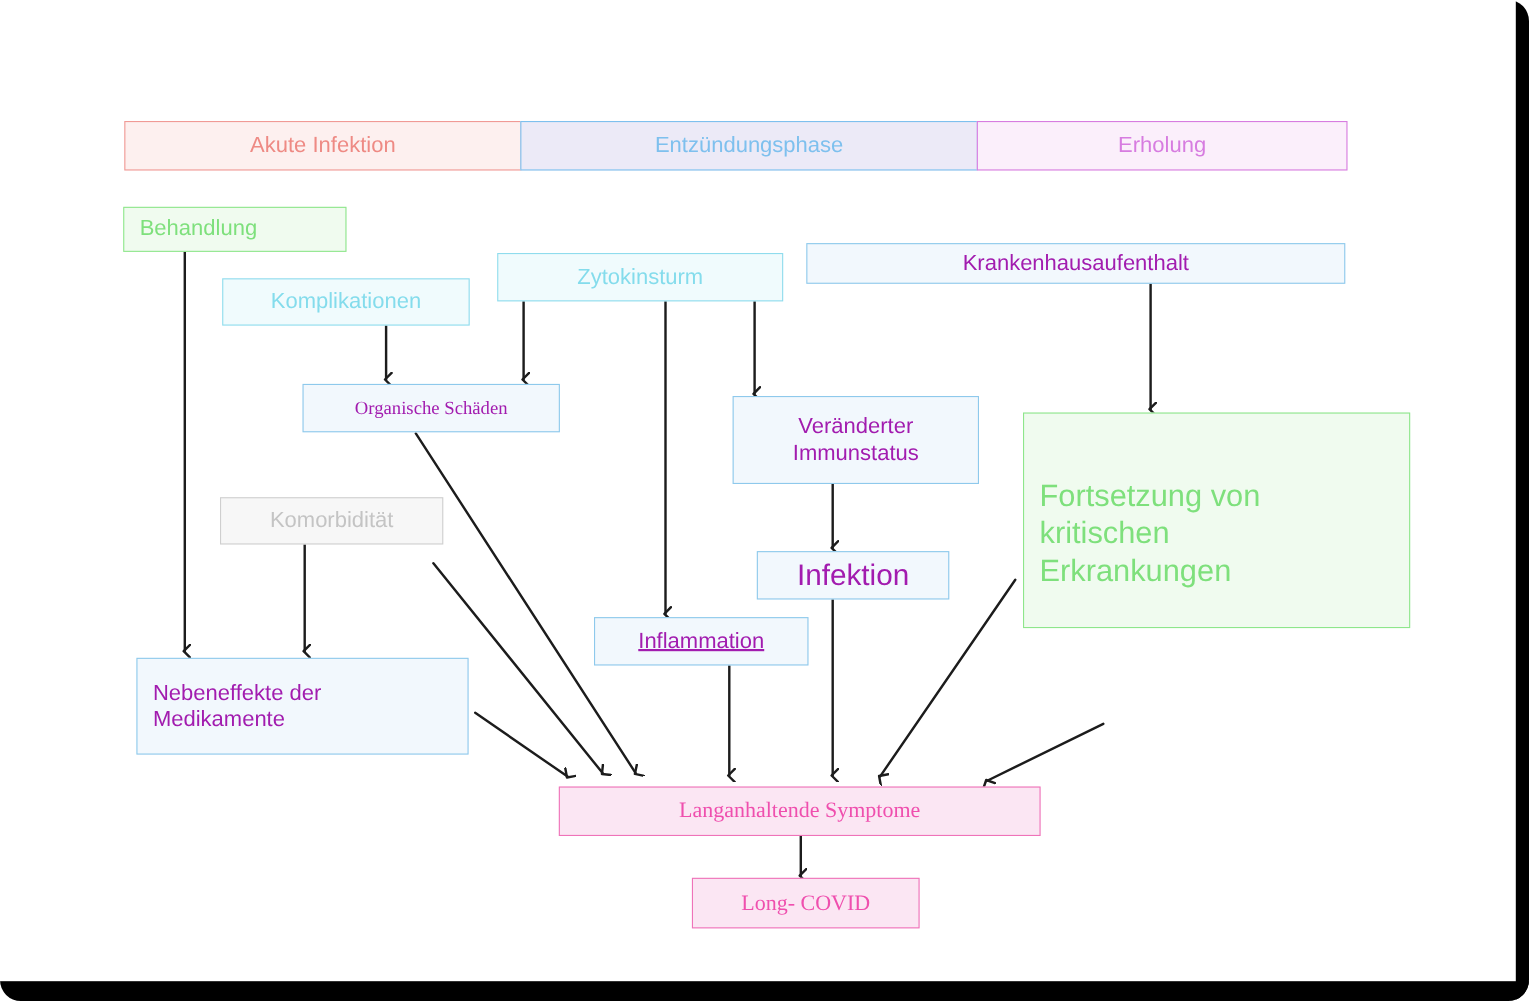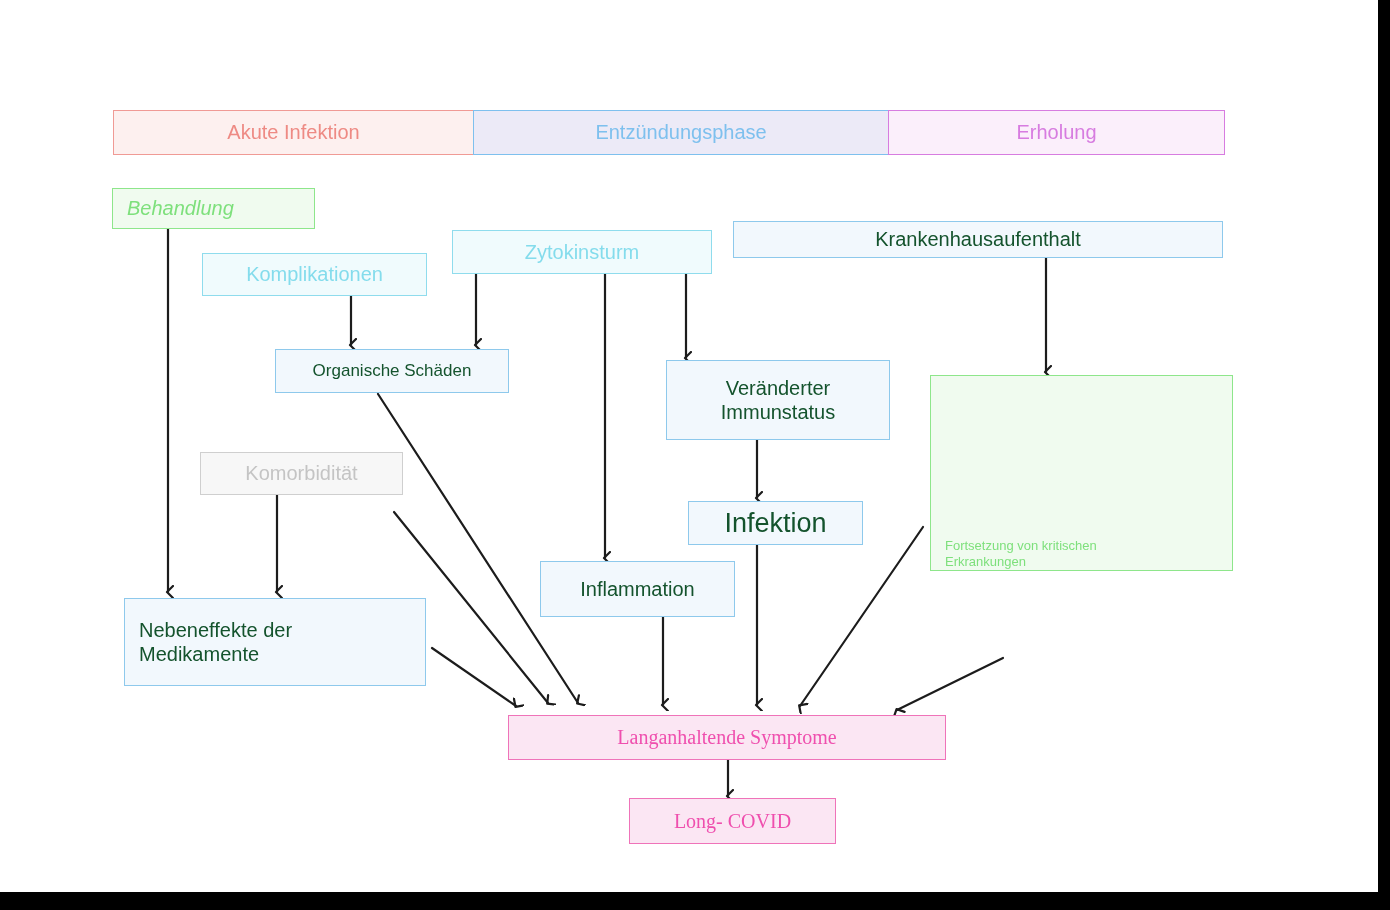--- a/index.html
+++ b/index.html
@@ -7,20 +7,21 @@
     padding: 0;
     background: #ffffff;
   }
   #canvas {
     position: relative;
     width: 1390px;
     height: 910px;
     background: #ffffff;
     font-family: "Liberation Sans", sans-serif;
     overflow: hidden;
+    border-radius: 19px;
   }
   
   .frame-right {
     position: absolute;
     top: 0;
     right: 0;
     width: 12px;
     height: 910px;
     background: #000000;
   }
@@ -72,21 +73,21 @@
   .phase-recovery   { background: #fbeffb; border-color: #d77ce0; color: #d77ce0; }
 
   .n-green {
     background: #f0fbef;
     border-color: #8ee68b;
     color: #7ee07c;
   }
   .n-blue {
     background: #f2f8fd;
     border-color: #8ec9ec;
-    color: #14532d;
+    color: #a21caf;
   }
   .n-cyan {
     background: #f0fbfd;
     border-color: #8fdced;
     color: #84dcec;
   }
   .n-gray {
     background: #f7f7f7;
     border-color: #cfcfcf;
     color: #c4c4c4;
@@ -148,59 +149,59 @@
   <div class="phase phase-acute" style="left:113px; top:110px; width:361px; height:45px;">
     <span>Akute Infektion</span>
   </div>
   <div class="phase phase-inflam" style="left:473px; top:110px; width:416px; height:45px;">
     <span>Entzündungsphase</span>
   </div>
   <div class="phase phase-recovery" style="left:888px; top:110px; width:337px; height:45px;">
     <span>Erholung</span>
   </div>
 
-  <div class="node n-green left" style="left:112px; top:188px; width:203px; height:41px; font-size:20px;font-style:italic;">
+  <div class="node n-green left" style="left:112px; top:188px; width:203px; height:41px; font-size:20px;">
     <span>Behandlung</span>
   </div>
 
   <div class="node n-cyan center" style="left:202px; top:253px; width:225px; height:43px; font-size:20px;">
     <span>Komplikationen</span>
   </div>
 
   <div class="node n-cyan center" style="left:452px; top:230px; width:260px; height:44px; font-size:20px;">
     <span>Zytokinsturm</span>
   </div>
 
   <div class="node n-blue center" style="left:733px; top:221px; width:490px; height:37px; font-size:20px;">
     <span>Krankenhausaufenthalt</span>
   </div>
 
-  <div class="node n-blue center" style="left:275px; top:349px; width:234px; height:44px; font-size:17px;">
+  <div class="node n-blue center" style="left:275px; top:349px; width:234px; height:44px; font-size:17px;font-family:Liberation Serif, serif;">
     <span>Organische Schäden</span>
   </div>
 
   <div class="node n-blue center" style="left:666px; top:360px; width:224px; height:80px; font-size:20px;">
     <span>Veränderter
 Immunstatus</span>
   </div>
 
-  <div class="node n-green left" style="left:930px; top:375px; width:303px; height:196px; font-size:13px; align-items:flex-end; padding-top:24px;">
+  <div class="node n-green left" style="left:930px; top:375px; width:352px; height:196px; font-size:28px; align-items:center; padding-top:24px;">
     <span>Fortsetzung von kritischen
 Erkrankungen</span>
   </div>
 
   <div class="node n-gray center" style="left:200px; top:452px; width:203px; height:43px; font-size:20px;">
     <span>Komorbidität</span>
   </div>
 
   <div class="node n-blue center" style="left:688px; top:501px; width:175px; height:44px; font-size:27px;">
     <span>Infektion</span>
   </div>
 
-  <div class="node n-blue center" style="left:540px; top:561px; width:195px; height:56px; font-size:20px;">
+  <div class="node n-blue center" style="left:540px; top:561px; width:195px; height:44px; font-size:20px;text-decoration:underline;">
     <span>Inflammation</span>
   </div>
 
   <div class="node n-blue left" style="left:124px; top:598px; width:302px; height:88px; font-size:20px;">
     <span>Nebeneffekte der
 Medikamente</span>
   </div>
 
 
   <div class="node n-pink center" style="left:508px; top:715px; width:438px; height:45px; font-size:20px;">

